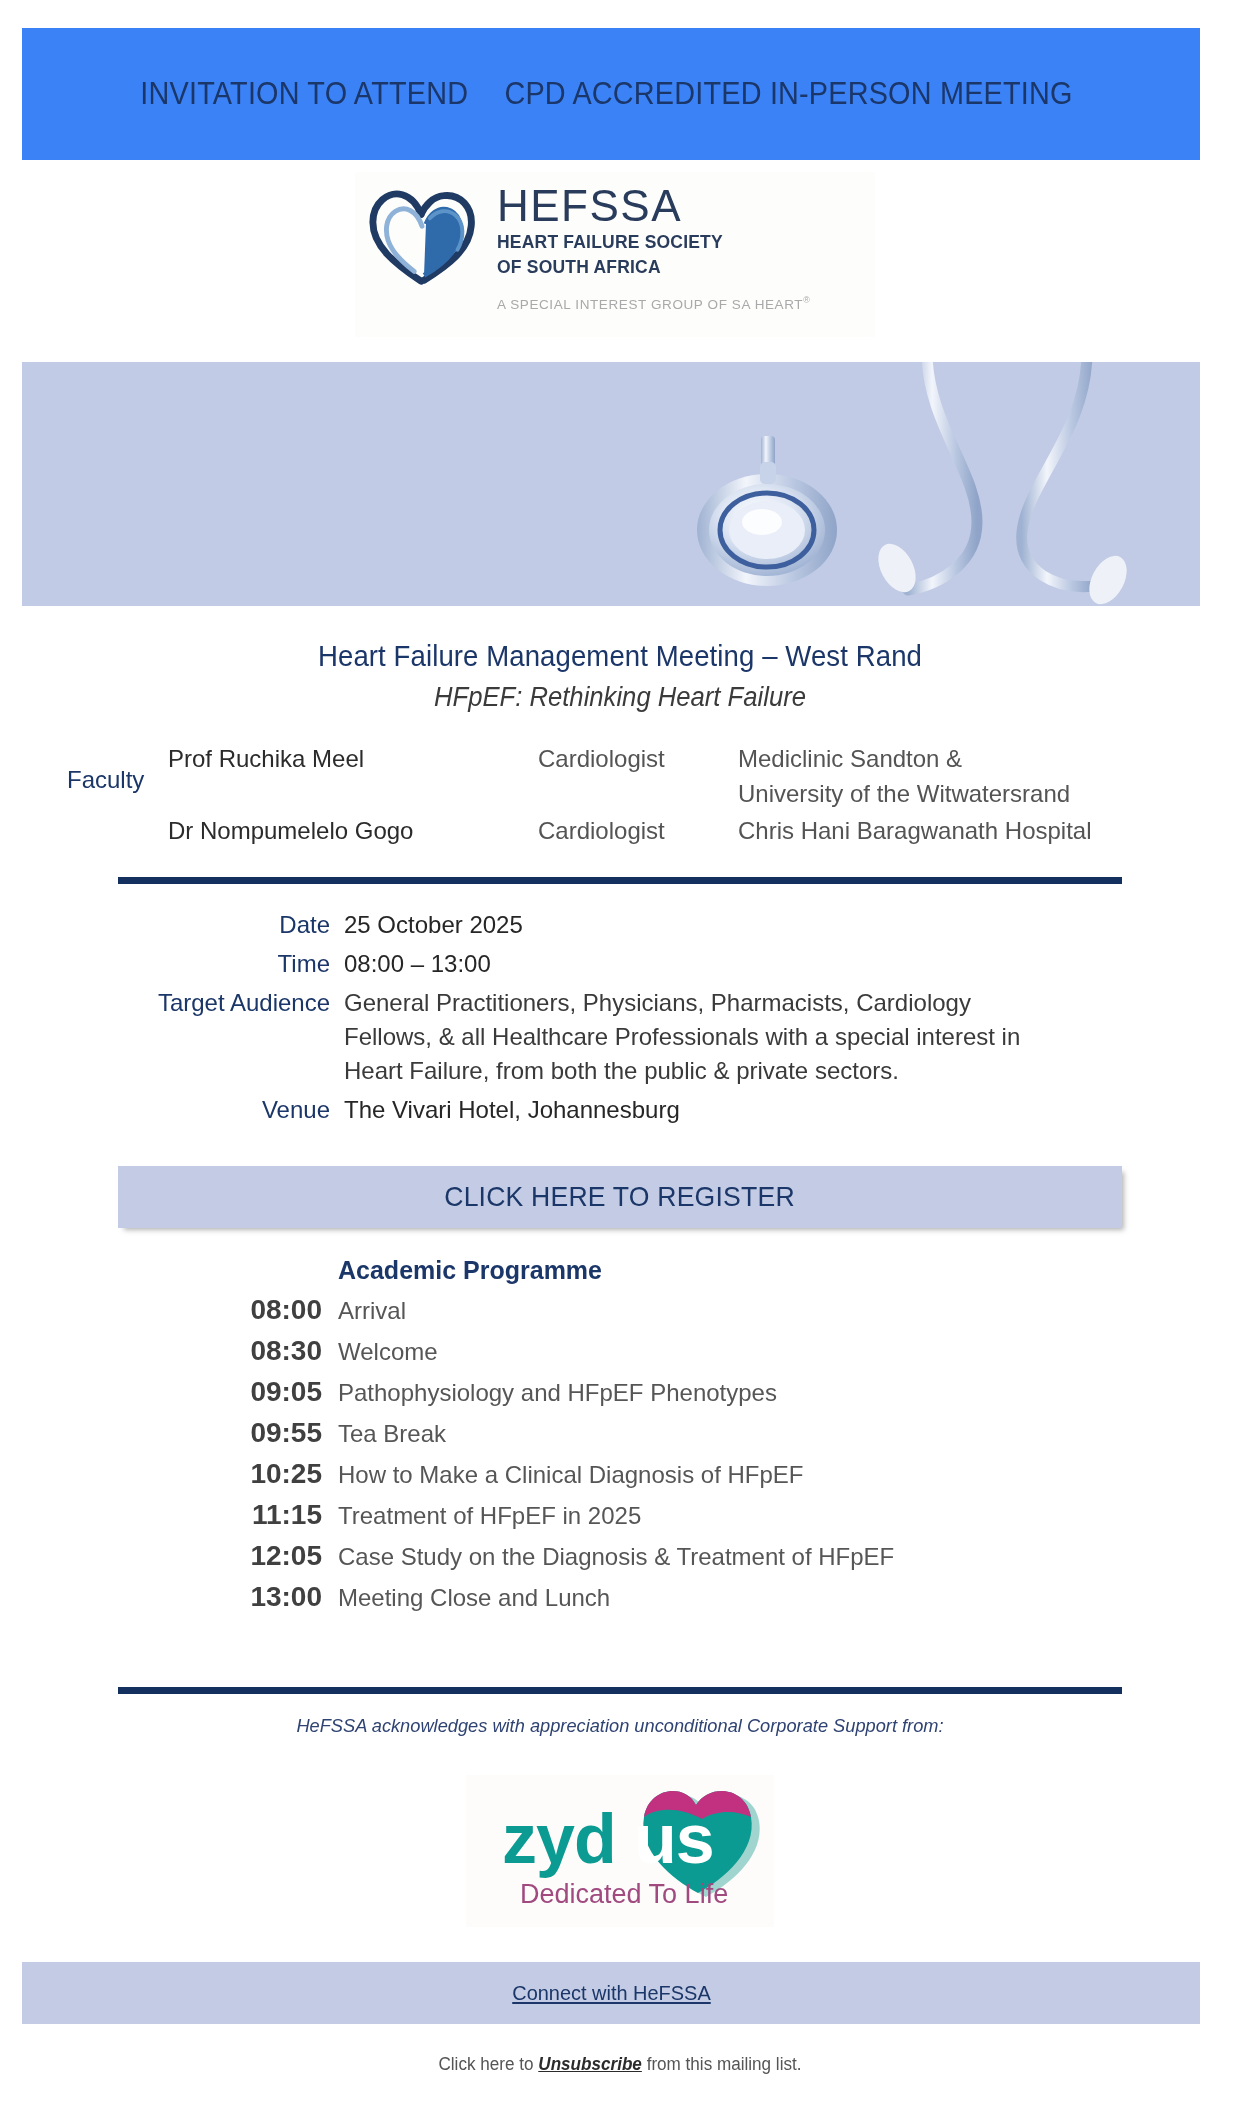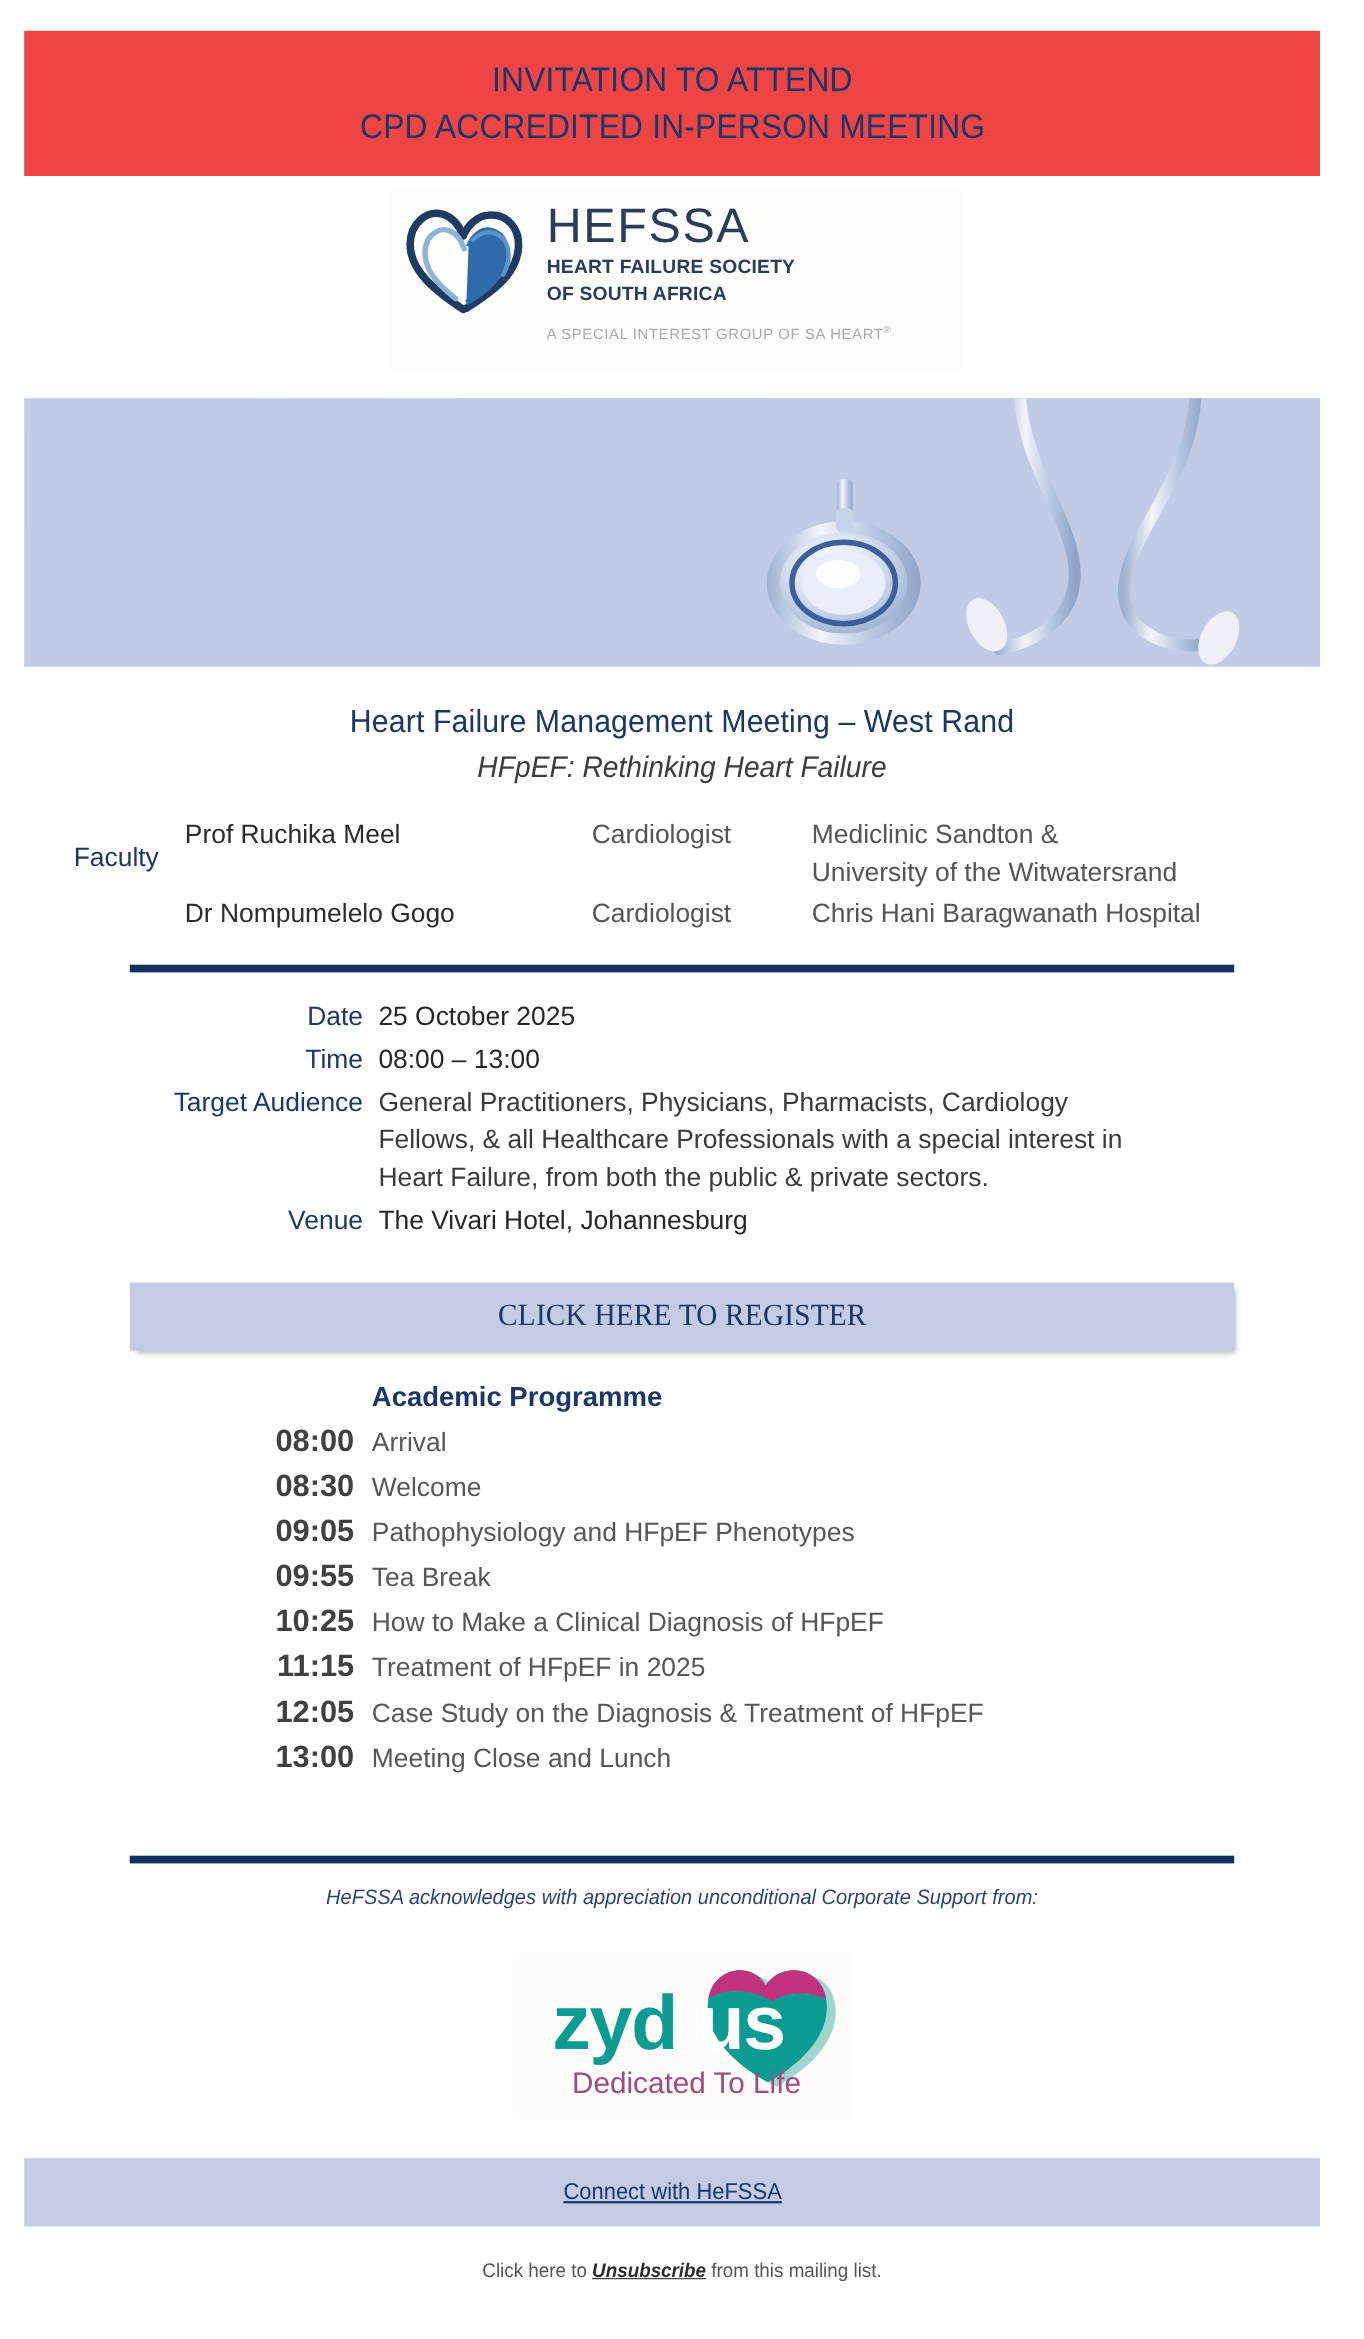--- a/index.html
+++ b/index.html
@@ -19,23 +19,23 @@
     overflow: hidden;
   }
 
   
   .header-band {
     position: absolute;
     left: 22px;
     top: 28px;
     width: 1178px;
     height: 132px;
-    background: #ef4444;
+    background: #3b82f6;
     display: flex;
-    flex-direction: column;
+    flex-direction: row;
     align-items: center;
     justify-content: center;
     gap: 2px;
   }
   .header-line {
     color: #1b3668;
     font-size: 31px;
     line-height: 1.28;
     letter-spacing: 0.2px;
     font-weight: 400;
@@ -204,21 +204,20 @@
     left: 118px;
     top: 1166px;
     width: 1004px;
     height: 62px;
     background: #c3cce4;
     display: flex;
     align-items: center;
     justify-content: center;
     box-shadow: 4px 4px 5px -2px rgba(120,120,120,0.55);
     cursor: pointer;
-    font-family: Liberation Serif, serif;
   }
   .register-label {
     color: #1b3668;
     font-size: 28px;
     letter-spacing: 0.2px;
     transform: scaleX(0.95);
   }
 
   
   .programme {

